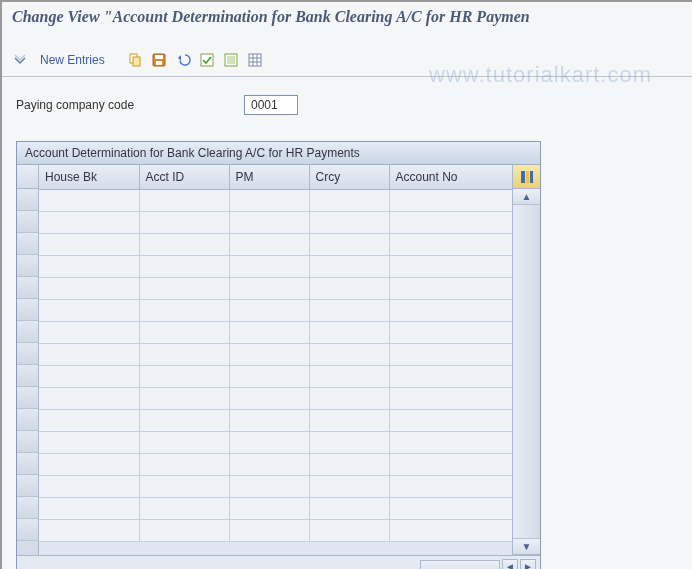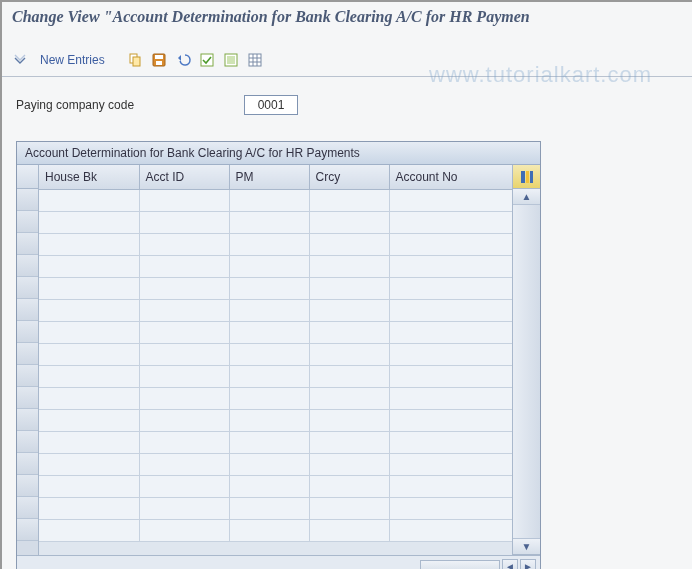--- a/index.html
+++ b/index.html
@@ -75,21 +75,21 @@
     display: flex;
     align-items: center;
     gap: 28px;
   }
   .form-label { width: 200px; color: #333; }
   .form-input {
     width: 54px;
     height: 20px;
     border: 1px solid #7f93b1;
     background: #fff;
-    text-align: center;
+    text-align: left;
     padding: 0 6px;
     font-size: 12px;
     color: #333;
   }
 
   
   .grid-panel {
     margin: 18px 14px 0 14px;
     width: 525px;
     border: 1px solid #8a9ab2;

